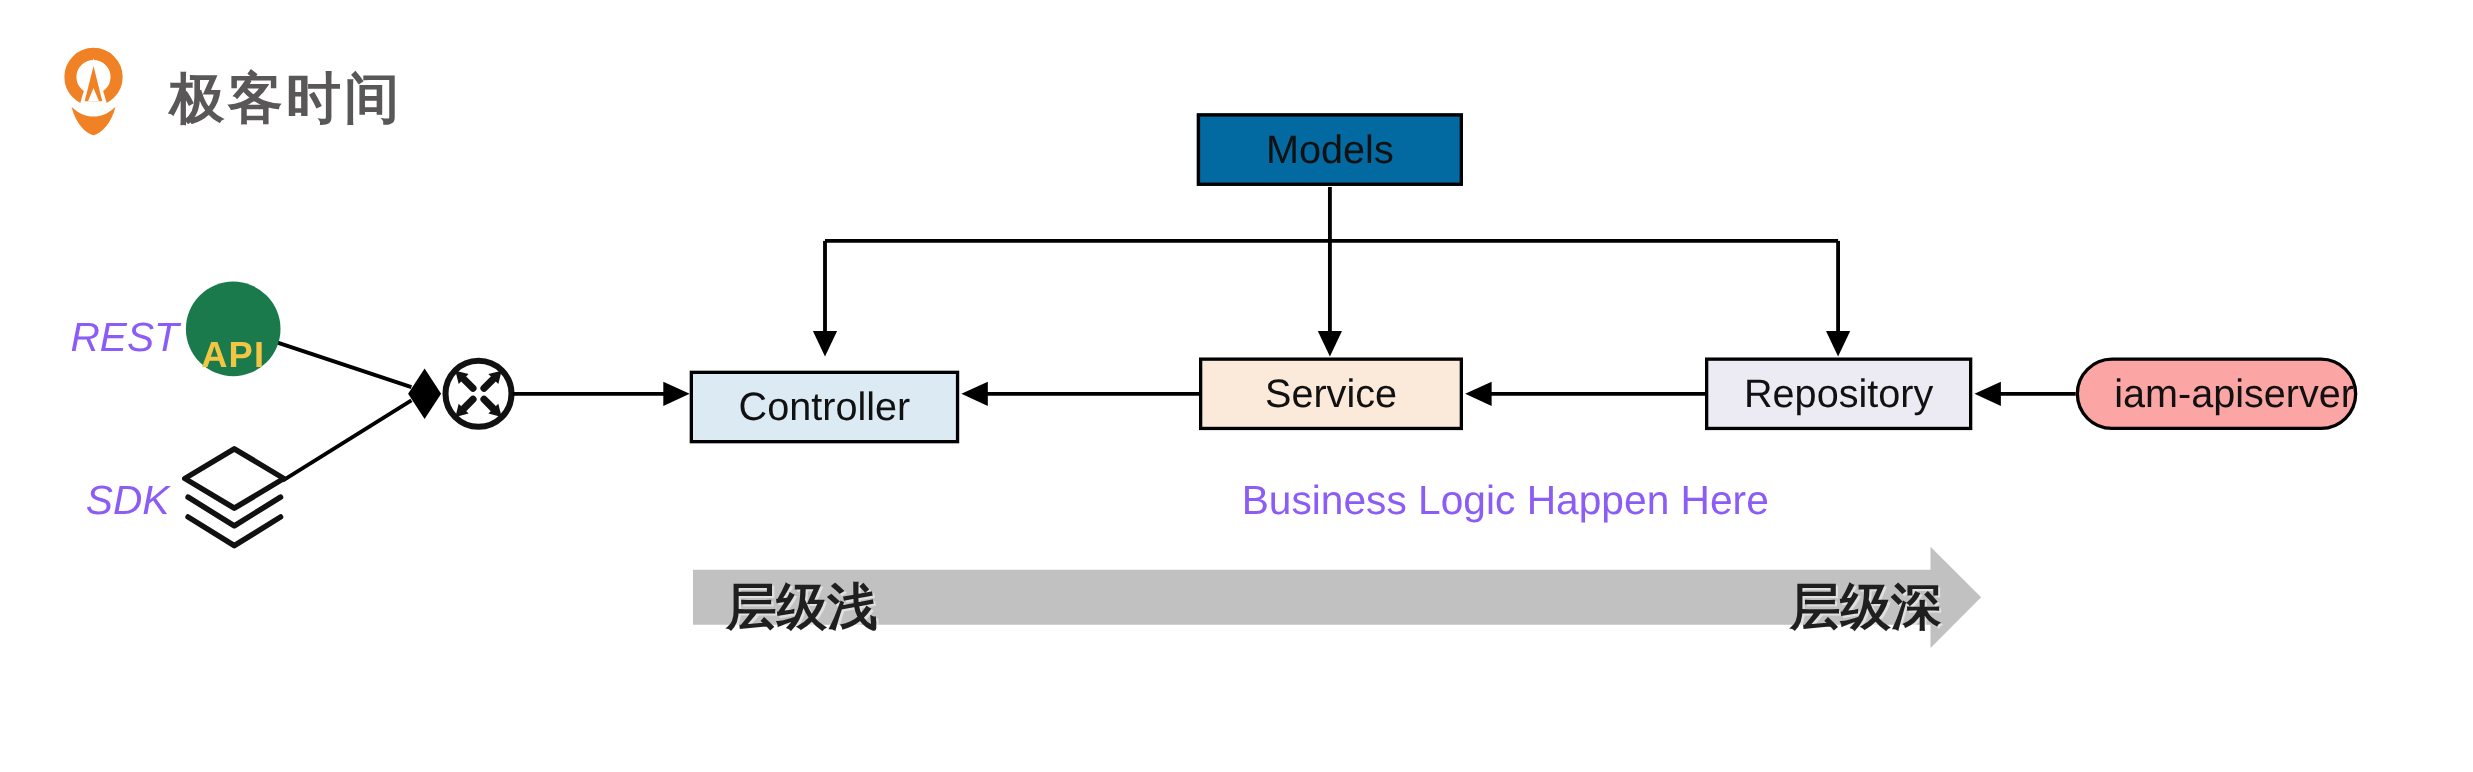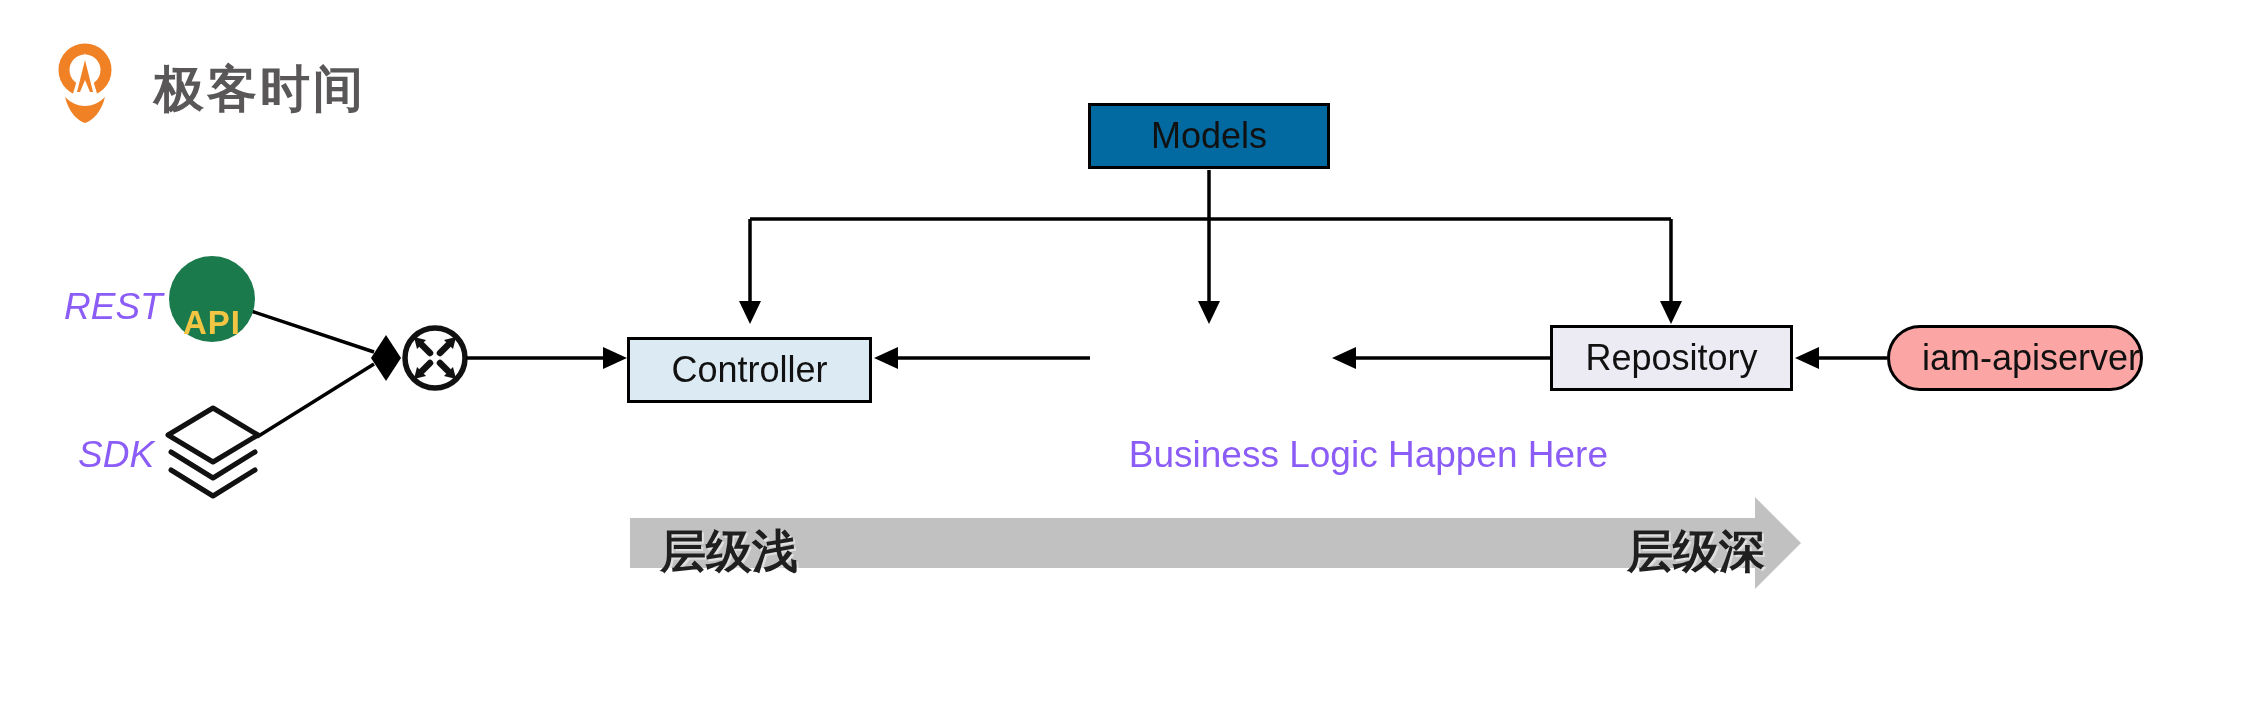--- a/index.html
+++ b/index.html
@@ -149,20 +149,23 @@
     <span>API</span>
   </div>
   <div class="side-label" style="left:78px; top:434px;">SDK</div>
 
   <div class="node node-models">
     <span>Models</span>
   </div>
   <div class="node node-controller">
     <span>Controller</span>
   </div>
+  <div class="node node-service">
+    <span>Service</span>
+  </div>
   <div class="node node-repository">
     <span>Repository</span>
   </div>
   <div class="node node-apiserver">
     <span>iam-apiserver</span>
   </div>
 
   <div class="caption-business">Business Logic Happen Here</div>
   <div class="depth-label depth-left">层级浅</div>
   <div class="depth-label depth-right">层级深</div>

